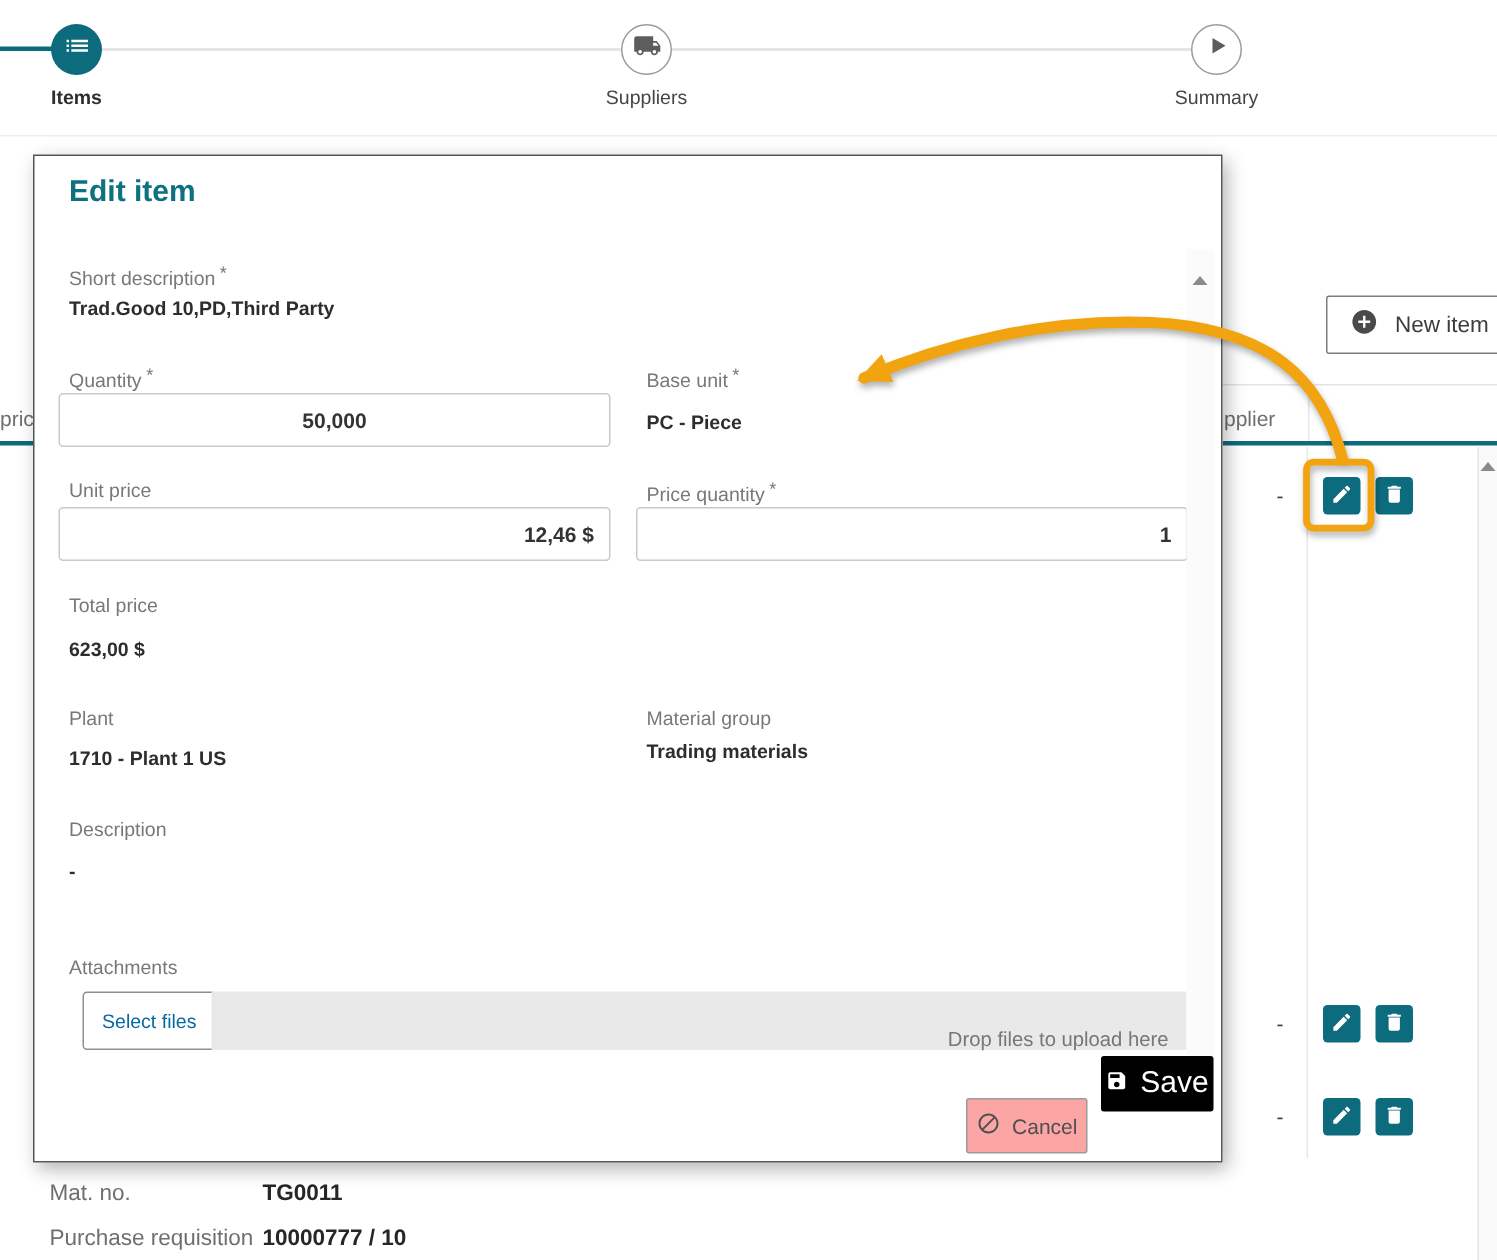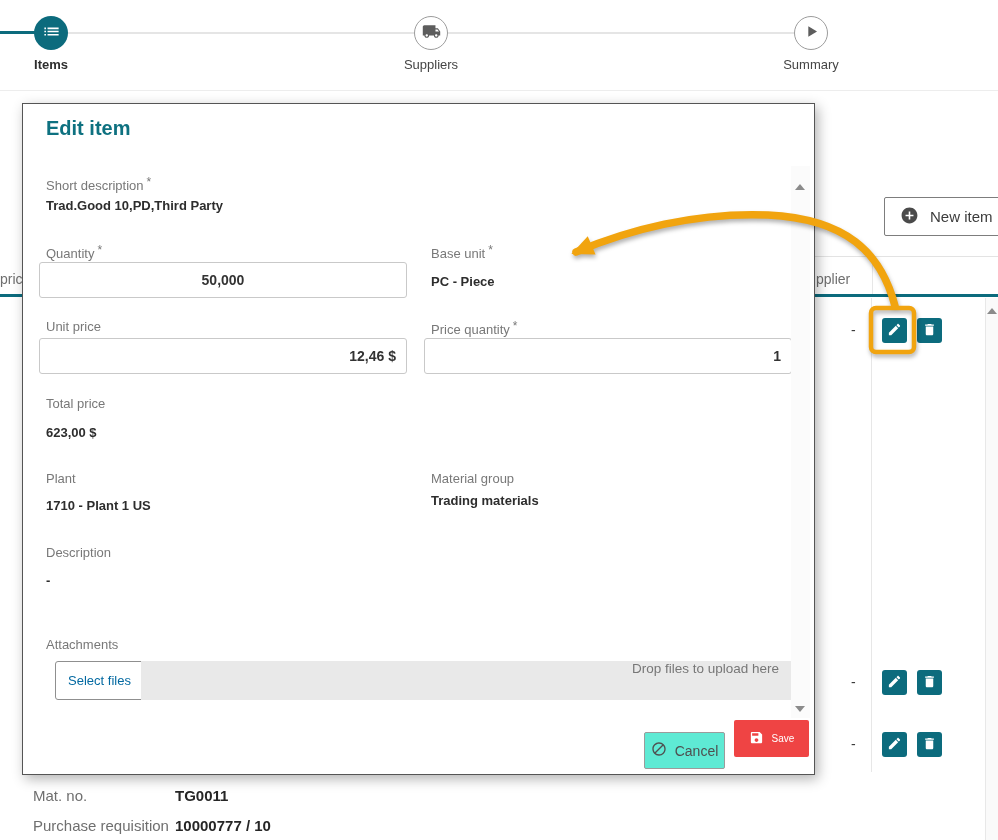--- a/index.html
+++ b/index.html
@@ -71,38 +71,38 @@
     border:1px solid #c9c9c9; border-radius:3px; padding:0 10px;
     font-family:"Liberation Sans", sans-serif; font-size:14px; font-weight:bold; color:#333; text-align:right;
   }
   .select-files-btn {
     position:absolute; left:32px; top:557px; width:89px; height:39px;
     background:#fff; border:1px solid #8f8f8f; border-radius:3px;
     font-family:"Liberation Sans", sans-serif; font-size:13px; color:#0369a1; cursor:pointer;
   }
   .dropzone {
     position:absolute; left:118px; top:557px; width:650px; height:39px;
-    background:#e9e9e9; display:flex; align-items:flex-start; justify-content:flex-end;
+    background:#e9e9e9; display:flex; align-items:flex-end; justify-content:flex-end;
     padding-right:12px; font-size:13.5px; color:#777;
   }
   .modal-scrolltrack { position:absolute; left:768px; top:62px; width:19px; height:552px; background:#fbfbfb; }
   .m-tri { position:absolute; left:772px; }
 
   .cancel-btn {
     position:absolute; left:621px; top:628px; width:81px; height:37px;
-    background:#5eead4; border:1px solid #9b9b9b; border-radius:2px;
+    background:#fca5a5; border:1px solid #9b9b9b; border-radius:2px;
     display:flex; align-items:center; justify-content:center; gap:8px;
     font-size:14px; color:#4f4f4f; cursor:pointer;
   }
   .cancel-btn svg { width:16px; height:16px; color:#4f4f4f; }
   .save-btn {
-    position:absolute; left:711px; top:616px; width:75px; height:37px;
-    background:#ef4444; border:none; border-radius:2px;
+    position:absolute; left:711px; top:600px; width:75px; height:37px;
+    background:#000000; border:none; border-radius:2px;
     display:flex; align-items:center; justify-content:center; gap:8px;
-    font-size:10px; color:#fff; cursor:pointer; font-family:"Liberation Sans", sans-serif;
+    font-size:20px; color:#fff; cursor:pointer; font-family:"Liberation Sans", sans-serif;
   }
   .save-btn svg { width:15px; height:15px; }
 
   
   .annotation { position:absolute; left:0; top:0; z-index:20; pointer-events:none; }
 </style>
 </head>
 <body>
 
 <div class="screen">

